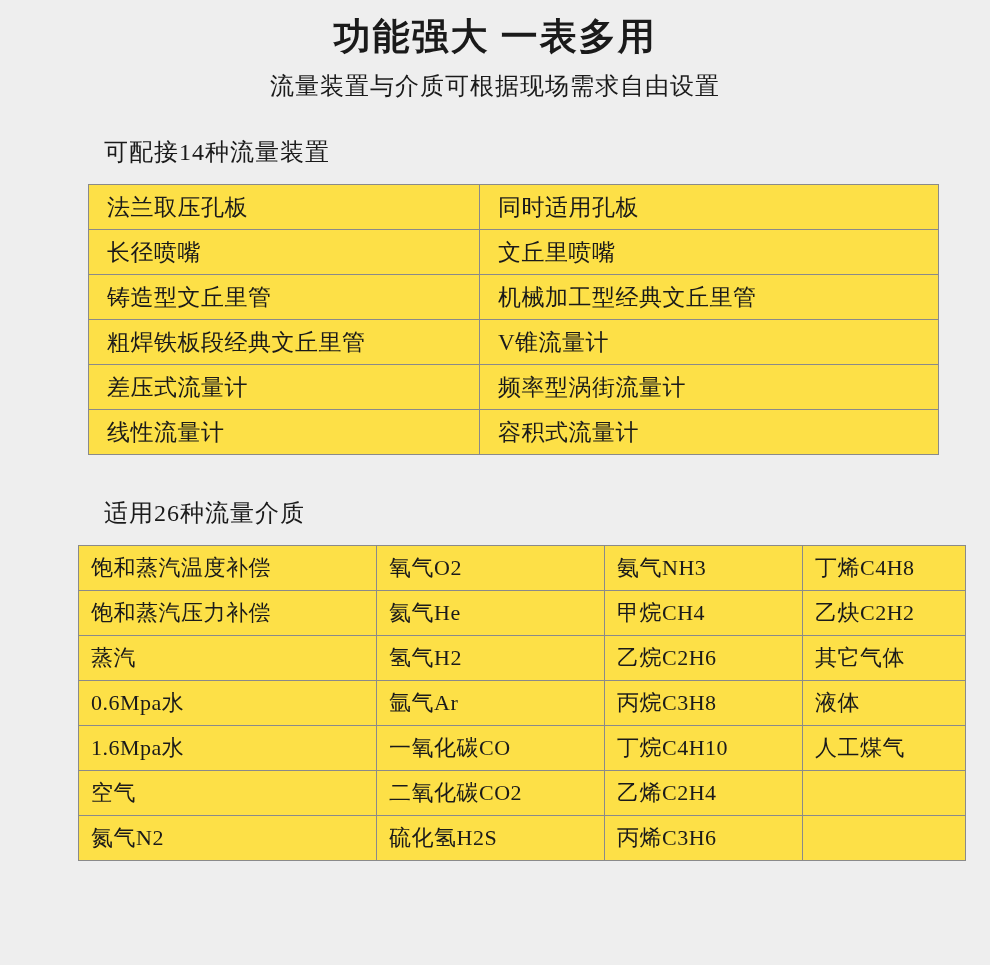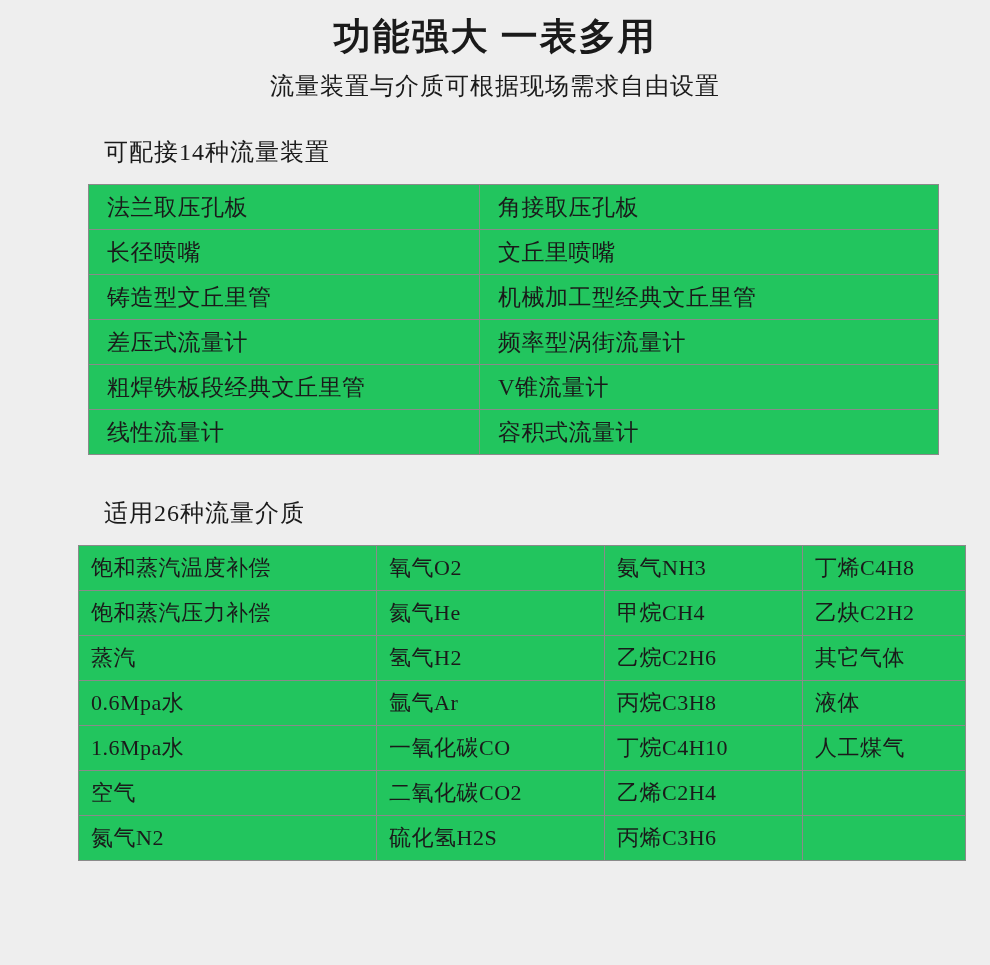--- a/index.html
+++ b/index.html
@@ -44,21 +44,21 @@
     font-size: 24px;
     margin: 34px 0 10px 104px;
     letter-spacing: 1px;
   }
   .section-title.second {
     margin-top: 42px;
     margin-bottom: 8px;
   }
   table {
     border-collapse: collapse;
-    background: #22c55e;
+    background: #fde047;
     margin-top: 16px;
   }
   .t1 {
     margin-left: 88px;
     width: 812px;
     table-layout: fixed;
   }
   .t1 td {
     border: 1px solid #8a8a8a;
     height: 44px;
@@ -95,37 +95,37 @@
 
   <div class="headline">功能强大  一表多用</div>
   <div class="sub1">流量装置与介质可根据现场需求自由设置</div>
 
   <div class="section-title">可配接14种流量装置</div>
 
   <table class="t1">
     <tbody>
       <tr>
         <td class="c1">法兰取压孔板</td>
-        <td class="c2">角接取压孔板</td>
+        <td class="c2">同时适用孔板</td>
       </tr>
       <tr>
         <td class="c1">长径喷嘴</td>
         <td class="c2">文丘里喷嘴</td>
       </tr>
       <tr>
         <td class="c1">铸造型文丘里管</td>
         <td class="c2">机械加工型经典文丘里管</td>
       </tr>
       <tr>
+        <td class="c1">粗焊铁板段经典文丘里管</td>
+        <td class="c2">V锥流量计</td>
+      </tr>
+      <tr>
         <td class="c1">差压式流量计</td>
         <td class="c2">频率型涡街流量计</td>
-      </tr>
-      <tr>
-        <td class="c1">粗焊铁板段经典文丘里管</td>
-        <td class="c2">V锥流量计</td>
       </tr>
       <tr>
         <td class="c1">线性流量计</td>
         <td class="c2">容积式流量计</td>
       </tr>
     </tbody>
   </table>
 
   <div class="section-title second">适用26种流量介质</div>
 

